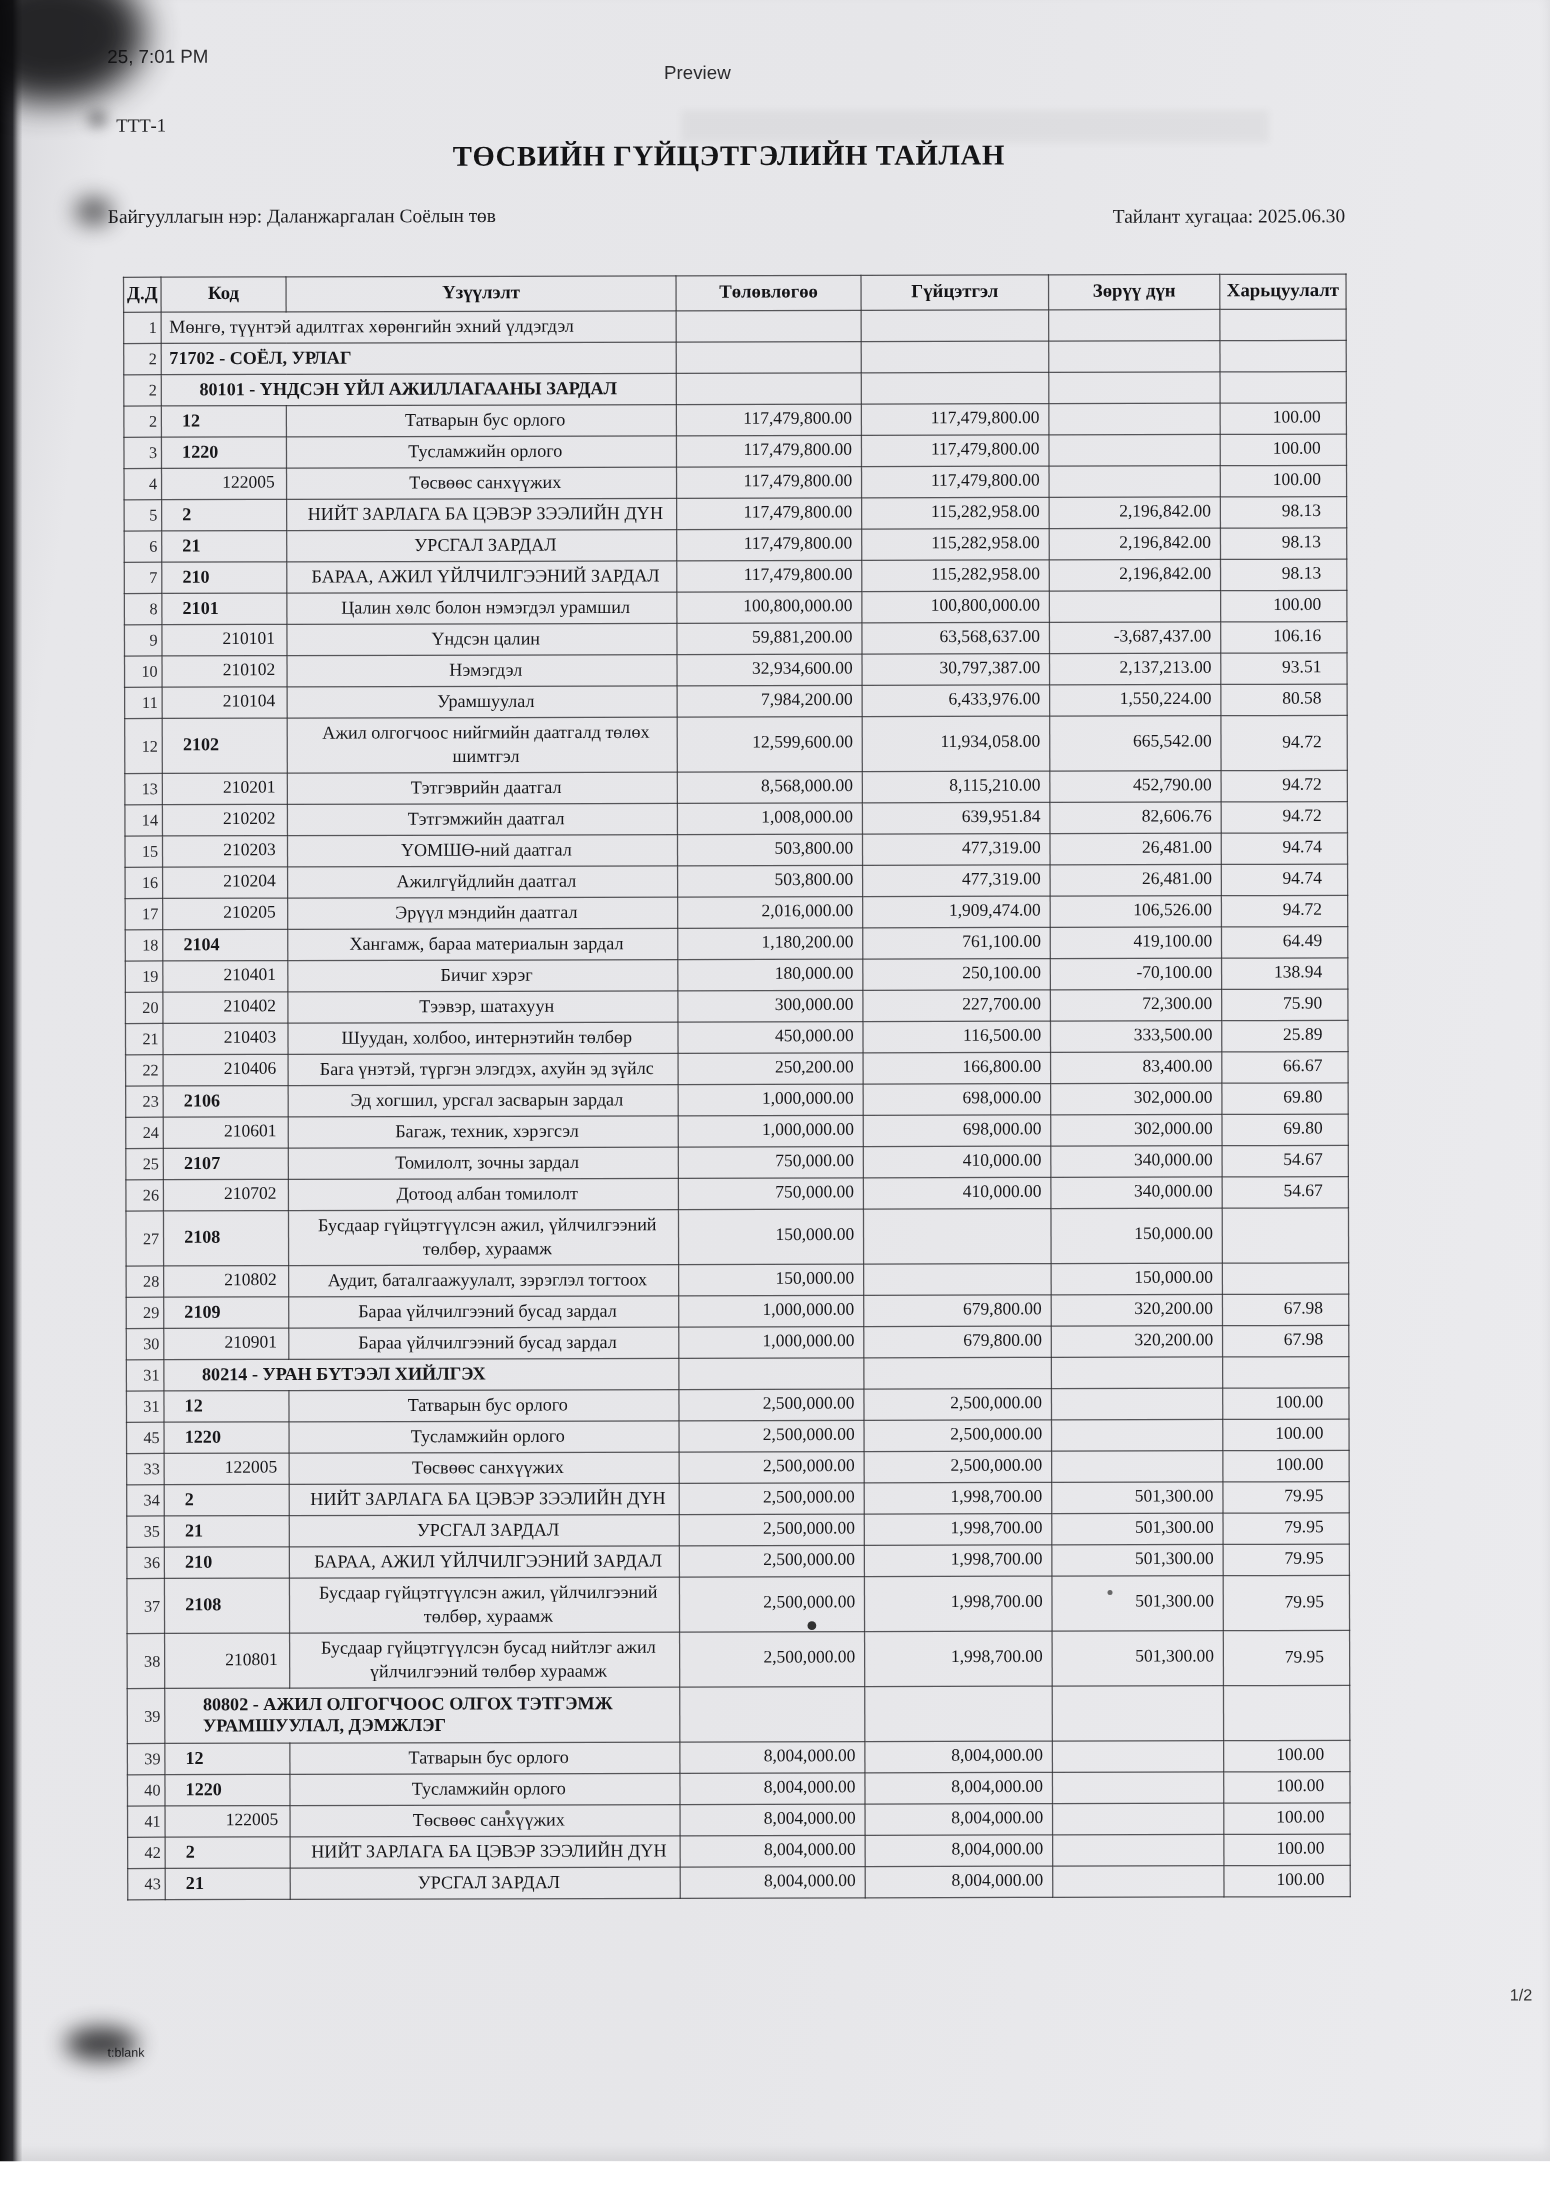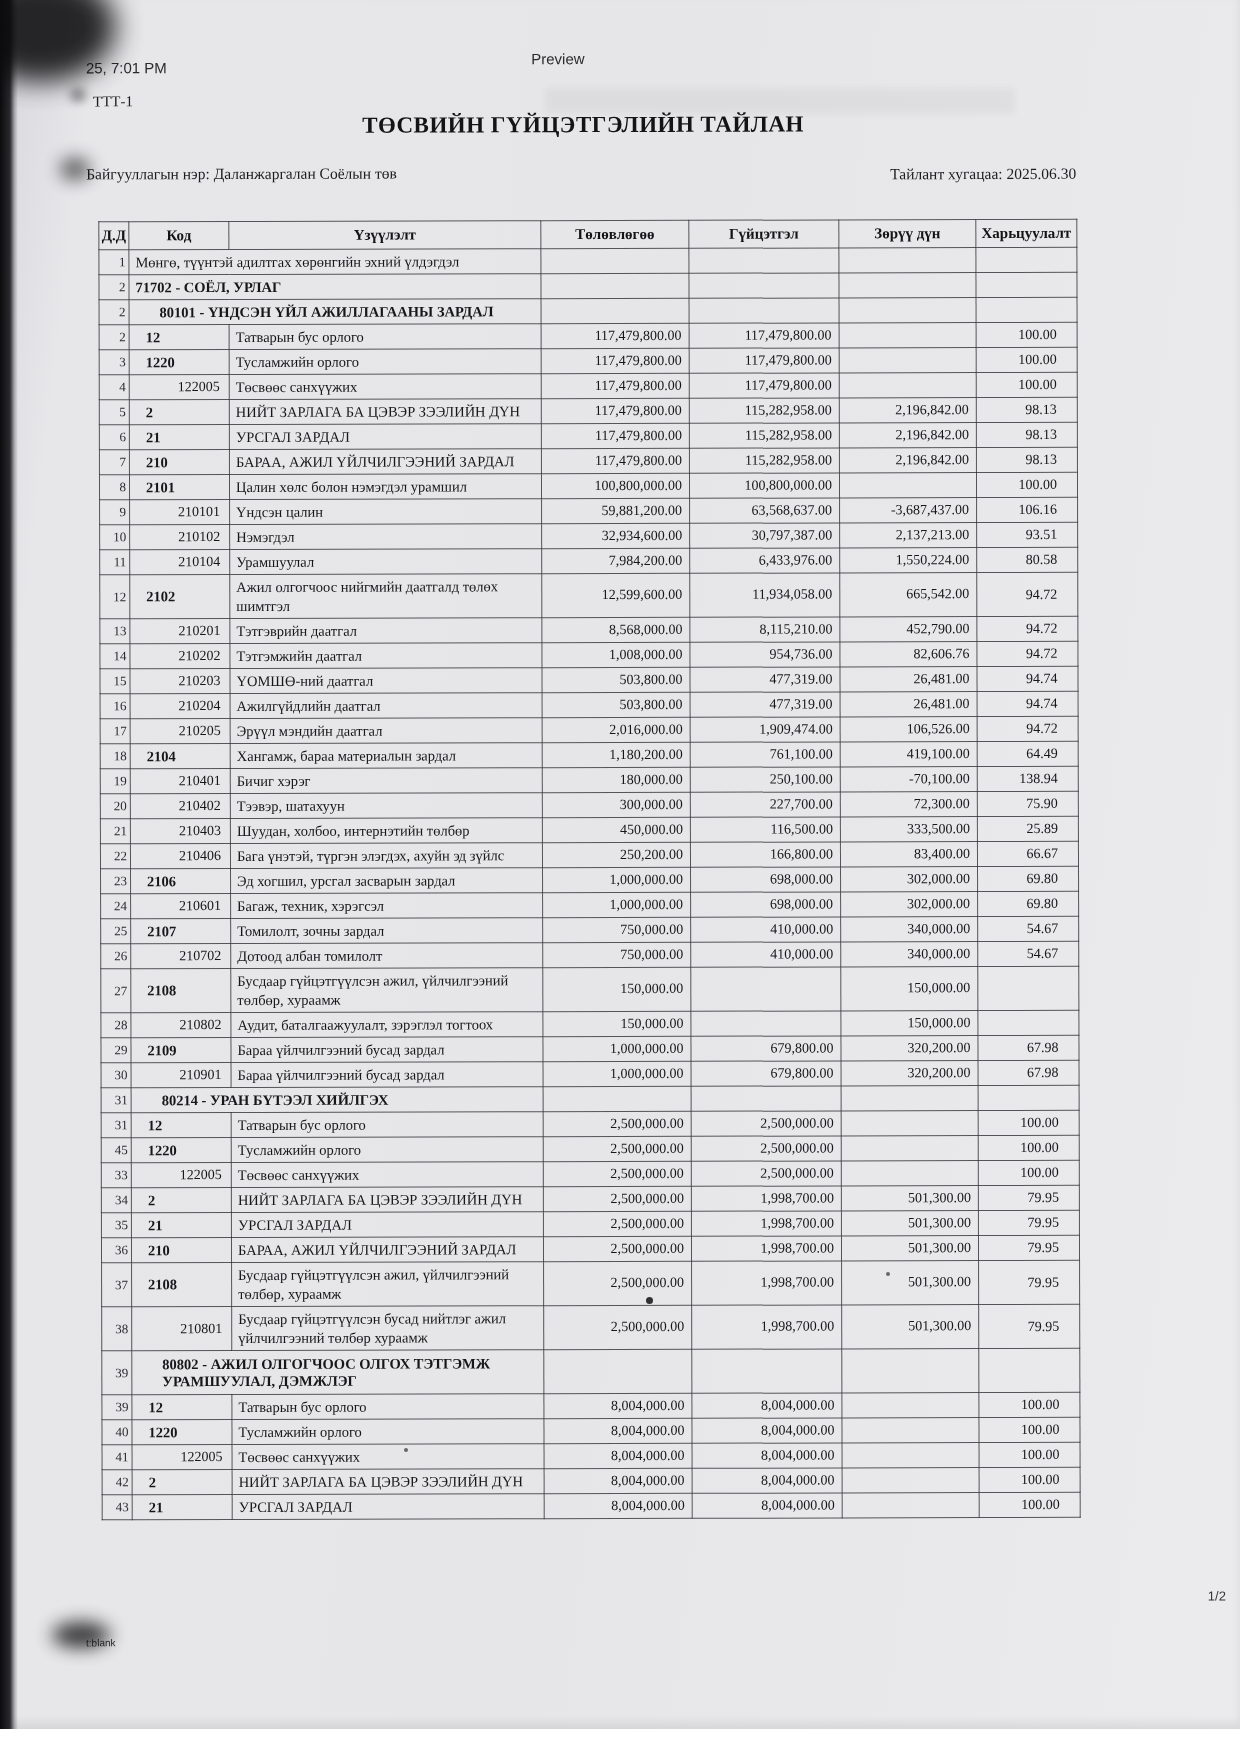--- a/index.html
+++ b/index.html
@@ -26,21 +26,21 @@
   .smudge.s4{left:70px;top:88px;width:16px;height:14px;opacity:.4;filter:blur(5px);}
   .ghost{position:absolute;left:545px;top:88px;width:470px;height:26px;background:#555;opacity:.06;filter:blur(3px);}
   .dot{position:absolute;width:7px;height:7px;background:#111;border-radius:50%;opacity:.85;}
   .dot.d1{left:646px;top:1297px;}
   .dot.d2{left:886px;top:1272px;width:4px;height:4px;opacity:.6;}
   .dot.d3{left:404px;top:1448px;width:4px;height:4px;opacity:.6;}
 
   .content{position:absolute;left:0;top:0;width:1240px;height:1729px;transform:rotate(-0.15deg);}
 
   .meta{font-family:"Liberation Sans", sans-serif;color:#2b2b2e;font-size:15px;}
-  .ts{position:absolute;left:88px;top:58px;}
+  .ts{position:absolute;left:88px;top:36px;}
   .preview{position:absolute;left:0;right:120px;top:50px;text-align:center;}
   .formcode{position:absolute;left:95px;top:92px;font-size:15px;color:#1d1d20;}
   .title{
     position:absolute;left:90px;right:160px;top:112px;text-align:center;
     font-size:23px;font-weight:bold;color:#141416;letter-spacing:.5px;
   }
   .orgline{position:absolute;left:88px;top:164px;font-size:15.5px;color:#1c1c1f;}
   .periodline{position:absolute;right:162px;top:166px;font-size:15.5px;color:#1c1c1f;}
 
   table.tbl{
@@ -52,21 +52,21 @@
     border:1px solid rgba(43,43,48,0.78);
     padding:0;overflow:hidden;white-space:normal;
   }
   .tbl tr{height:25px;}
   .tbl tr.hdr{height:28px;}
   .tbl tr.tall{height:44px;}
   .tbl th{font-size:15px;font-weight:bold;text-align:center;color:#141417;}
   td.dd{text-align:right;padding-right:3px;font-size:13px;color:#2a2a2e;}
   td.code-b{font-weight:bold;text-align:left;padding-left:16px;font-size:14.5px;}
   td.code-d{text-align:right;padding-right:9px;font-size:14px;padding-left:20px;}
-  td.lbl{text-align:left;padding-left:6px;font-size:14.5px;line-height:1.25;}
+  td.lbl{text-align:center;padding-left:6px;font-size:14.5px;line-height:1.25;}
   td.span-p{text-align:left;padding-left:6px;font-size:14.5px;}
   td.span-s{text-align:left;padding-left:6px;font-size:14.5px;font-weight:bold;}
   td.ind{padding-left:30px;}
   td.amt{text-align:right;padding-right:7px;font-size:14px;line-height:1.2;}
   td.ratio{text-align:right;padding-right:20px;font-size:14px;}
 
   .pagenum{position:absolute;right:16px;top:1590px;font-family:"Liberation Sans", sans-serif;font-size:13px;color:#333;}
   .footurl{position:absolute;left:84px;top:1636px;font-family:"Liberation Sans", sans-serif;font-size:10px;color:#2e2e31;}
 </style>
 </head>
@@ -235,21 +235,21 @@
             <td class="amt">8,568,000.00</td>
             <td class="amt">8,115,210.00</td>
             <td class="amt">452,790.00</td>
             <td class="ratio">94.72</td>
           </tr>
           <tr>
             <td class="dd">14</td>
             <td class="code-d">210202</td>
             <td class="lbl">Тэтгэмжийн даатгал</td>
             <td class="amt">1,008,000.00</td>
-            <td class="amt">954,736.00</td>
+            <td class="amt">639,951.84</td>
             <td class="amt">82,606.76</td>
             <td class="ratio">94.72</td>
           </tr>
           <tr>
             <td class="dd">15</td>
             <td class="code-d">210203</td>
             <td class="lbl">ҮОМШӨ-ний даатгал</td>
             <td class="amt">503,800.00</td>
             <td class="amt">477,319.00</td>
             <td class="amt">26,481.00</td>

